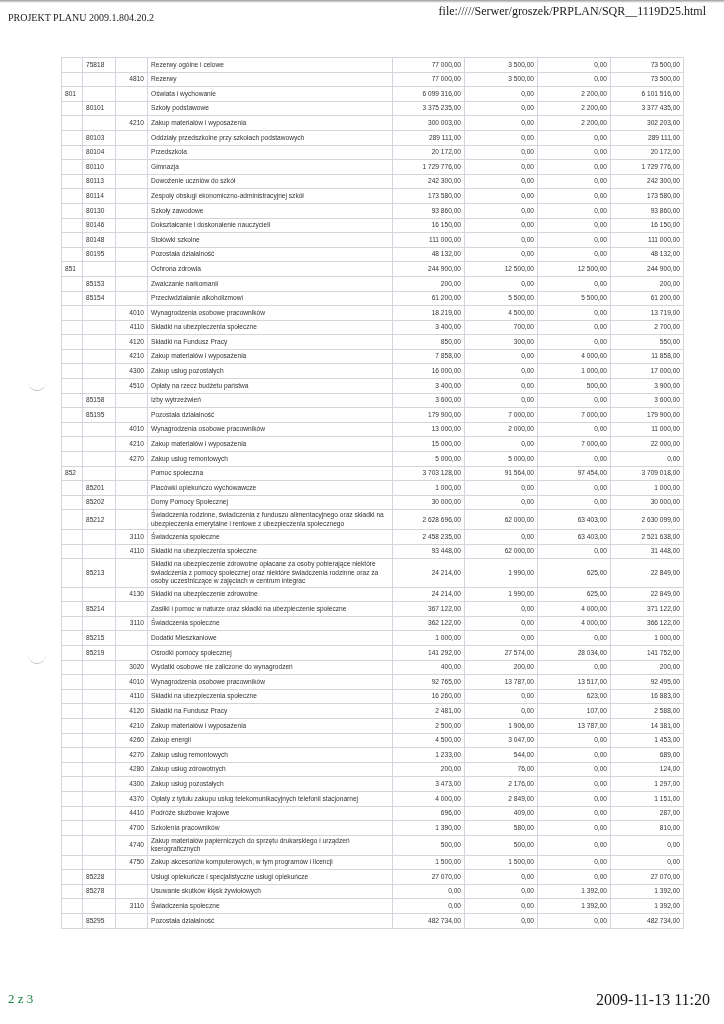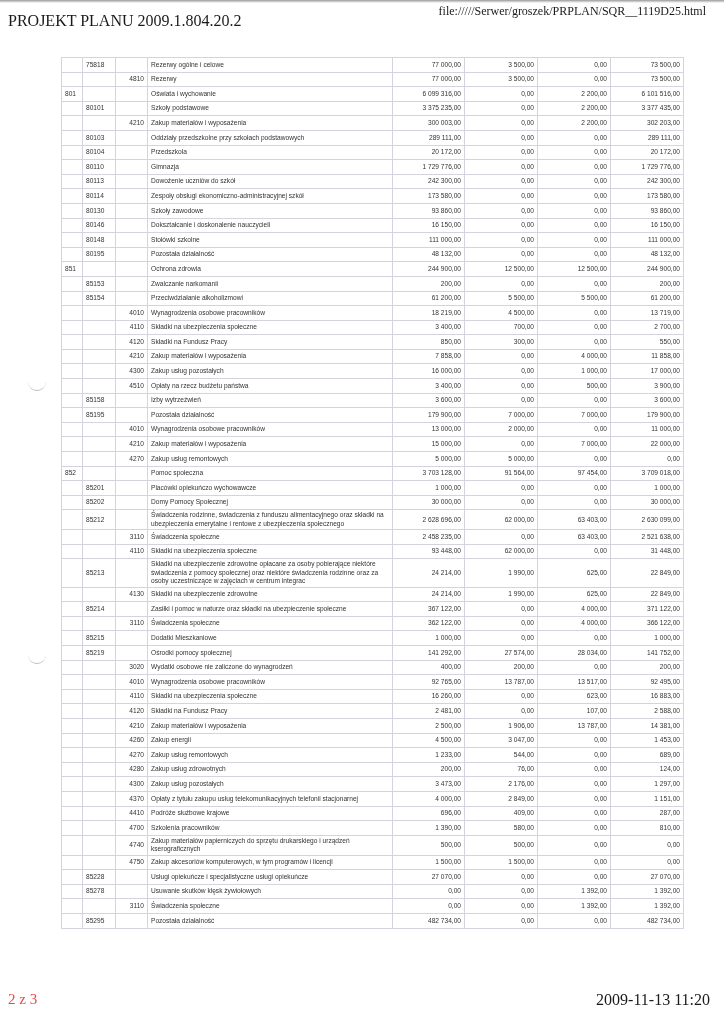--- a/index.html
+++ b/index.html
@@ -1,23 +1,23 @@
 <!DOCTYPE html>
 <html><head>
 <meta charset="utf-8">
 <style>
   html, body { margin: 0; padding: 0; }
   body {
     width: 724px; height: 1024px; background: #ffffff; position: relative; overflow: hidden;
     font-family: "Liberation Sans", sans-serif; color: #222;
   }
   .top-shadow { position: absolute; left: 0; top: 0; width: 724px; height: 3px; background: linear-gradient(#9a9a9a, #fff); }
-  .hdr-left { position: absolute; left: 8px; top: 12px; font-family: "Liberation Serif", serif; font-size: 16px; color: #1a1a1a; }
+  .hdr-left { position: absolute; left: 8px; top: 12px; font-family: "Liberation Serif", serif; font-size: 10px; color: #1a1a1a; }
   .hdr-right { position: absolute; right: 18px; top: 4px; font-family: "Liberation Serif", serif; font-size: 12px; color: #1a1a1a; }
-  .ftr-left { position: absolute; left: 8px; top: 991px; font-family: "Liberation Serif", serif; font-size: 15px; color: #ef4444; }
+  .ftr-left { position: absolute; left: 8px; top: 991px; font-family: "Liberation Serif", serif; font-size: 13px; color: #15803d; }
   .ftr-right { position: absolute; right: 14px; top: 991px; font-family: "Liberation Serif", serif; font-size: 16px; color: #1a1a1a; }
   .hole { position: absolute; left: 28px; width: 18px; height: 10px; border-bottom: 1px solid #bbb; border-radius: 0 0 10px 10px; }
   table.budget {
     position: absolute; left: 61px; top: 57px; border-collapse: collapse;
     font-size: 6.6px; color: #333; table-layout: fixed;
   }
   table.budget td {
     border: 1px solid #d4d4de; padding: 0 3px; height: 13.6px; line-height: 8.4px; vertical-align: middle;
     white-space: nowrap; overflow: hidden;
   }

